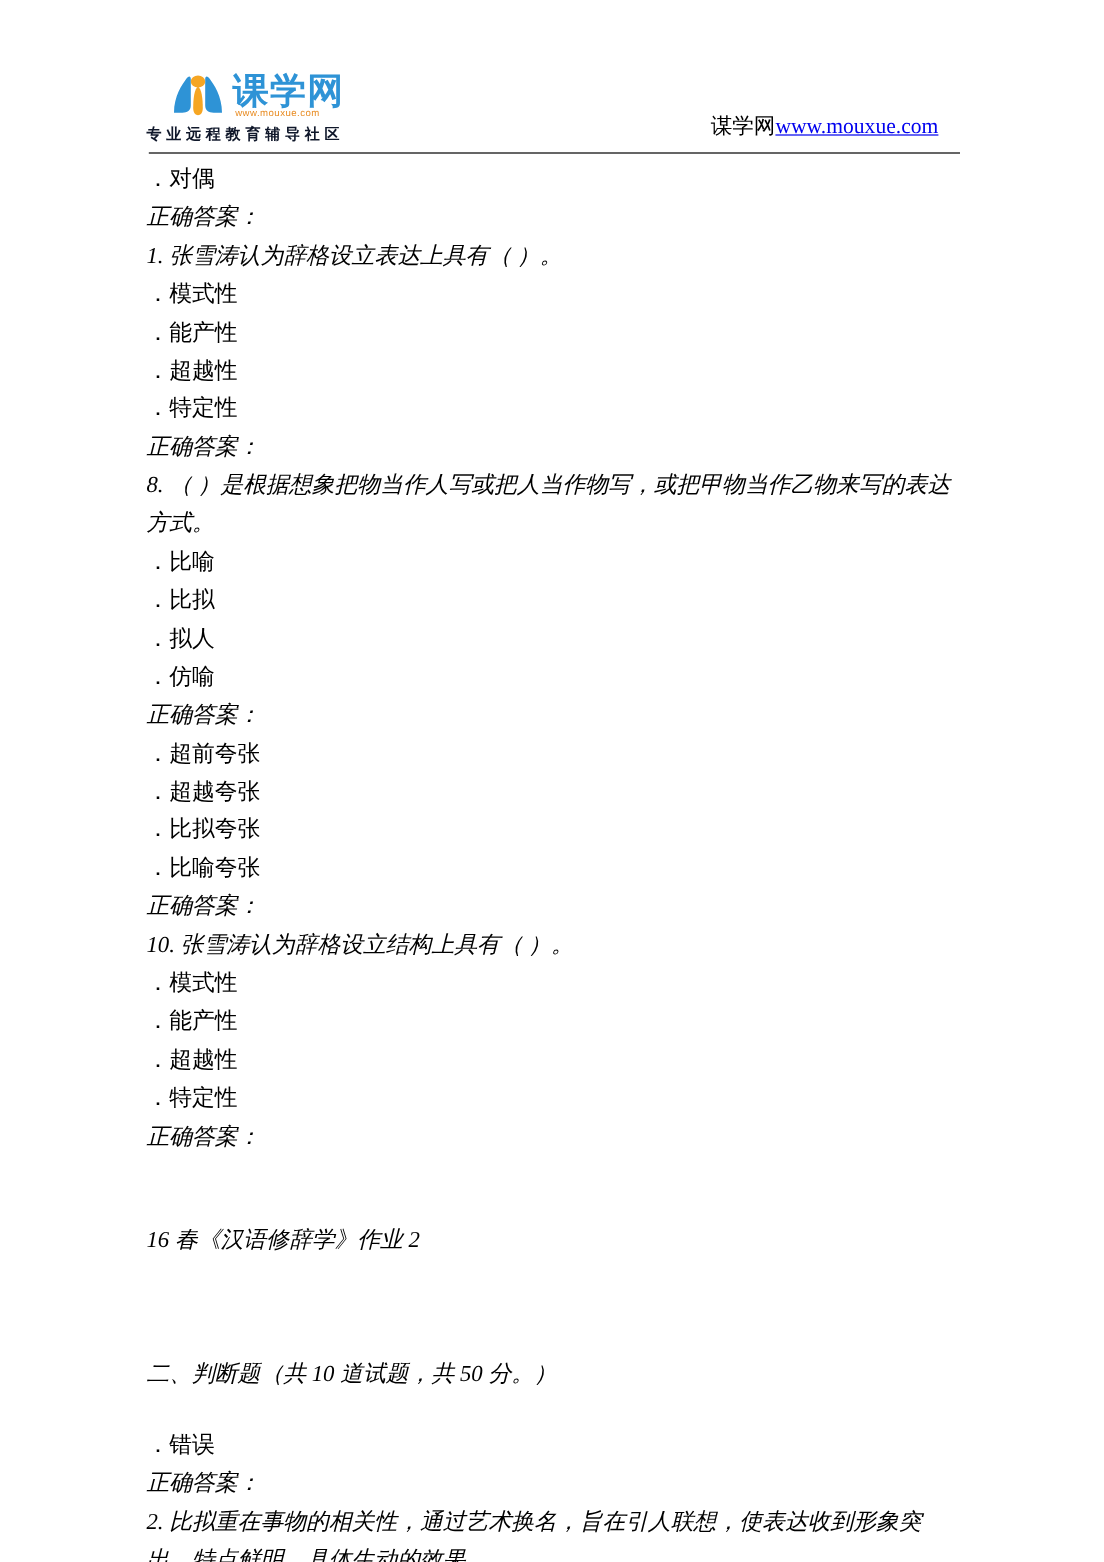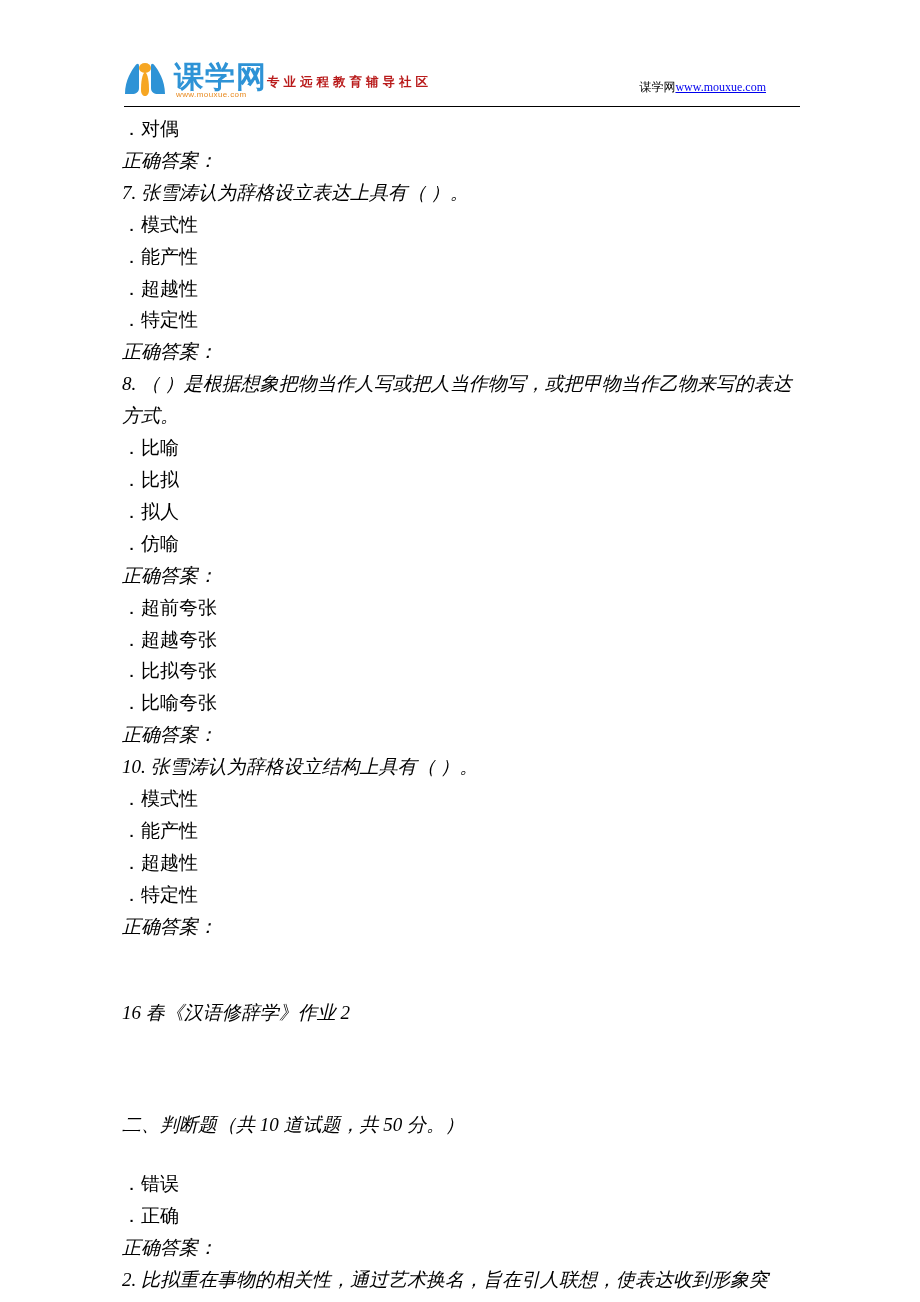--- a/index.html
+++ b/index.html
@@ -17,22 +17,22 @@
     width: 920px;
   }
   .header-row {
     display: flex;
     align-items: flex-end;
     justify-content: space-between;
     margin-bottom: 6px;
   }
   .logo-block {
     display: flex;
-    flex-direction: row;
-    align-items: center;
+    flex-direction: column;
+    align-items: flex-end;
   }
   .logo-top {
     display: flex;
     align-items: center;
     gap: 6px;
   }
   .logo-mark {
     width: 46px;
     height: 40px;
   }
@@ -49,30 +49,30 @@
     font-size: 8px;
     color: #e88a1f;
     letter-spacing: 0.4px;
     line-height: 1;
     margin-top: -1px;
     margin-left: 2px;
   }
   .logo-tagline {
     font-family: "Microsoft YaHei", sans-serif;
     font-size: 12.5px;
-    color: #b91c1c;
+    color: #0f172a;
     font-weight: 700;
     letter-spacing: 4px;
     margin-top: 4px;
   }
   .site-ref {
-    font-size: 12px;
+    font-size: 18px;
     color: #000;
     padding-bottom: 4px;
-    margin-right: 36px;
+    margin-right: 20px;
   }
   .site-ref a {
     color: #0000ee;
     text-decoration: underline;
   }
   .divider {
     border-top: 1.6px solid #000;
     margin: 4px 2px 6px 2px;
   }
   .content {
@@ -119,21 +119,21 @@
     </div>
   </div>
 
   <div class="divider"></div>
 
   <div class="content">
 
     <p class="opt">．对偶</p>
     <p class="line">正确答案：</p>
 
-    <p class="line">7.   张雪涛认为辞格设立表达上具有（ ）。</p>
+    <p class="line">1.   张雪涛认为辞格设立表达上具有（ ）。</p>
     <p class="opt">．模式性</p>
     <p class="opt">．能产性</p>
     <p class="opt">．超越性</p>
     <p class="opt">．特定性</p>
     <p class="line">正确答案：</p>
 
     <p class="line">8.  （ ）是根据想象把物当作人写或把人当作物写，或把甲物当作乙物来写的表达方式。</p>
     <p class="opt">．比喻</p>
     <p class="opt">．比拟</p>
     <p class="opt">．拟人</p>
@@ -158,20 +158,19 @@
     <p class="line">16 春《汉语修辞学》作业 2</p>
 
     <div class="gap2"></div>
     <div class="gap"></div>
 
     <p class="line">二、判断题（共 10 道试题，共 50 分。）</p>
 
     <div class="gap"></div>
 
     <p class="opt">．错误</p>
-    <p class="opt">．正确</p>
     <p class="line">正确答案：</p>
 
     <p class="line">2.   比拟重在事物的相关性，通过艺术换名，旨在引人联想，使表达收到形象突出、特点鲜明、具体生动的效果。</p>
     <p class="opt">．错误</p>
 
   </div>
 </div>
 
 </body></html>

